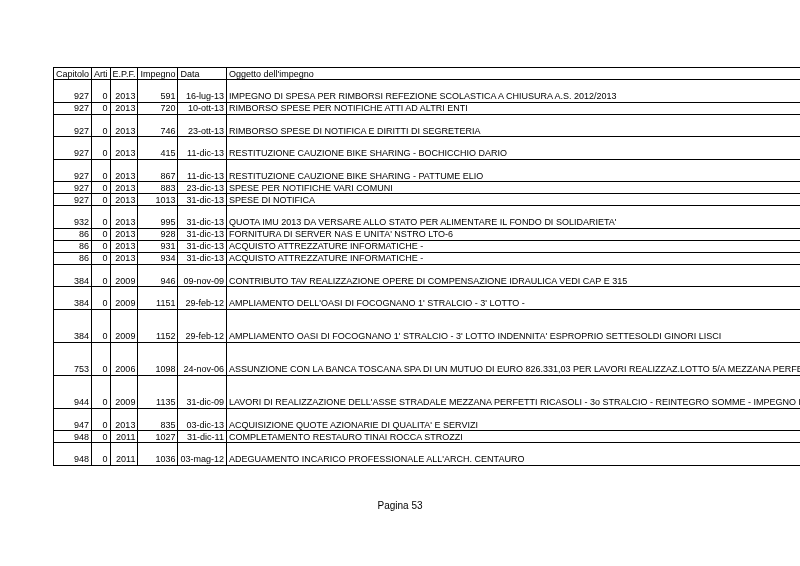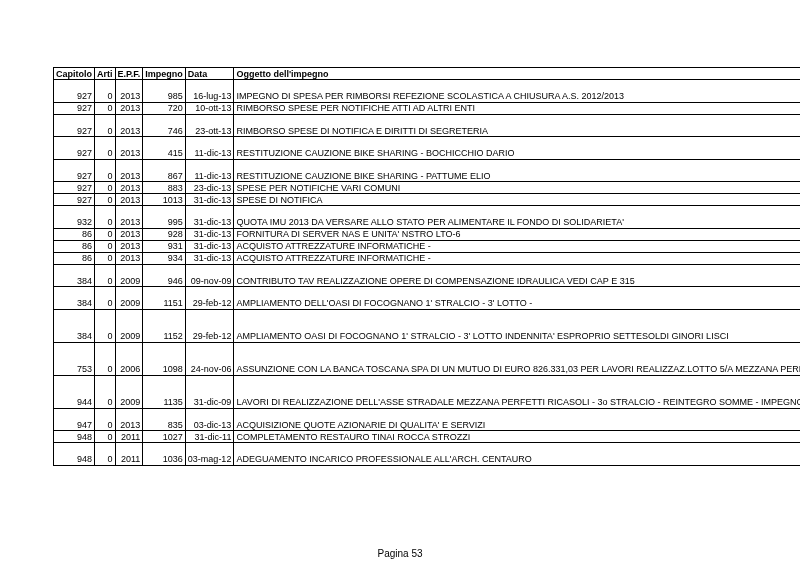--- a/index.html
+++ b/index.html
@@ -7,25 +7,25 @@
          font-family: "Liberation Sans", sans-serif; color: #000; }
   table.grid {
     position: absolute; left: 53px; top: 67px;
     border-collapse: collapse; table-layout: fixed;
     font-size: 9px; line-height: 10.5px;
   }
   table.grid td, table.grid th {
     border: 1px solid #000; padding: 0 2px; vertical-align: bottom;
     overflow: hidden; white-space: nowrap;
   }
-  table.grid th { font-weight: bold; text-align: left; border-width: 1.5px; height: 11px; }
+  table.grid th { font-weight: normal; text-align: left; border-width: 1.5px; height: 11px; }
   table.grid tr.row-group td { border-top: 1.5px solid #000; border-bottom: 1.5px solid #000; }
   td.num { text-align: right; }
   td.desc { white-space: normal; }
-  .footer { position: absolute; top: 548px; left: 0; width: 800px; text-align: center;
+  .footer { position: absolute; top: 500px; left: 0; width: 800px; text-align: center;
             font-size: 10px; }
 </style>
 </head>
 <body>
 
 <table class="grid">
   <colgroup>
     <col style="width:49px">
     <col style="width:20px">
     <col style="width:48px">
@@ -43,21 +43,21 @@
       <th>Data</th>
       <th>Oggetto dell'impegno</th>
 
     </tr>
   </thead>
   <tbody id="tbody">
       <tr class="row-group">
         <td class="num" style="height: 21.5px;">927</td>
         <td class="num" style="height: 21.5px;">0</td>
         <td class="num" style="height: 21.5px;">2013</td>
-        <td class="num" style="height: 21.5px;">985</td>
+        <td class="num" style="height: 21.5px;">591</td>
         <td class="num" style="height: 21.5px; text-align: right;">16-lug-13</td>
         <td class="desc" style="height: 21.5px;">IMPEGNO DI SPESA PER RIMBORSI REFEZIONE SCOLASTICA A CHIUSURA A.S. 2012/2013</td>
       </tr>
       <tr class="row-group">
         <td class="num" style="height: 11px;">927</td>
         <td class="num" style="height: 11px;">0</td>
         <td class="num" style="height: 11px;">2013</td>
         <td class="num" style="height: 11px;">720</td>
         <td class="num" style="height: 11px; text-align: right;">10-ott-13</td>
         <td class="desc" style="height: 11px;">RIMBORSO SPESE PER NOTIFICHE ATTI AD ALTRI ENTI</td>

